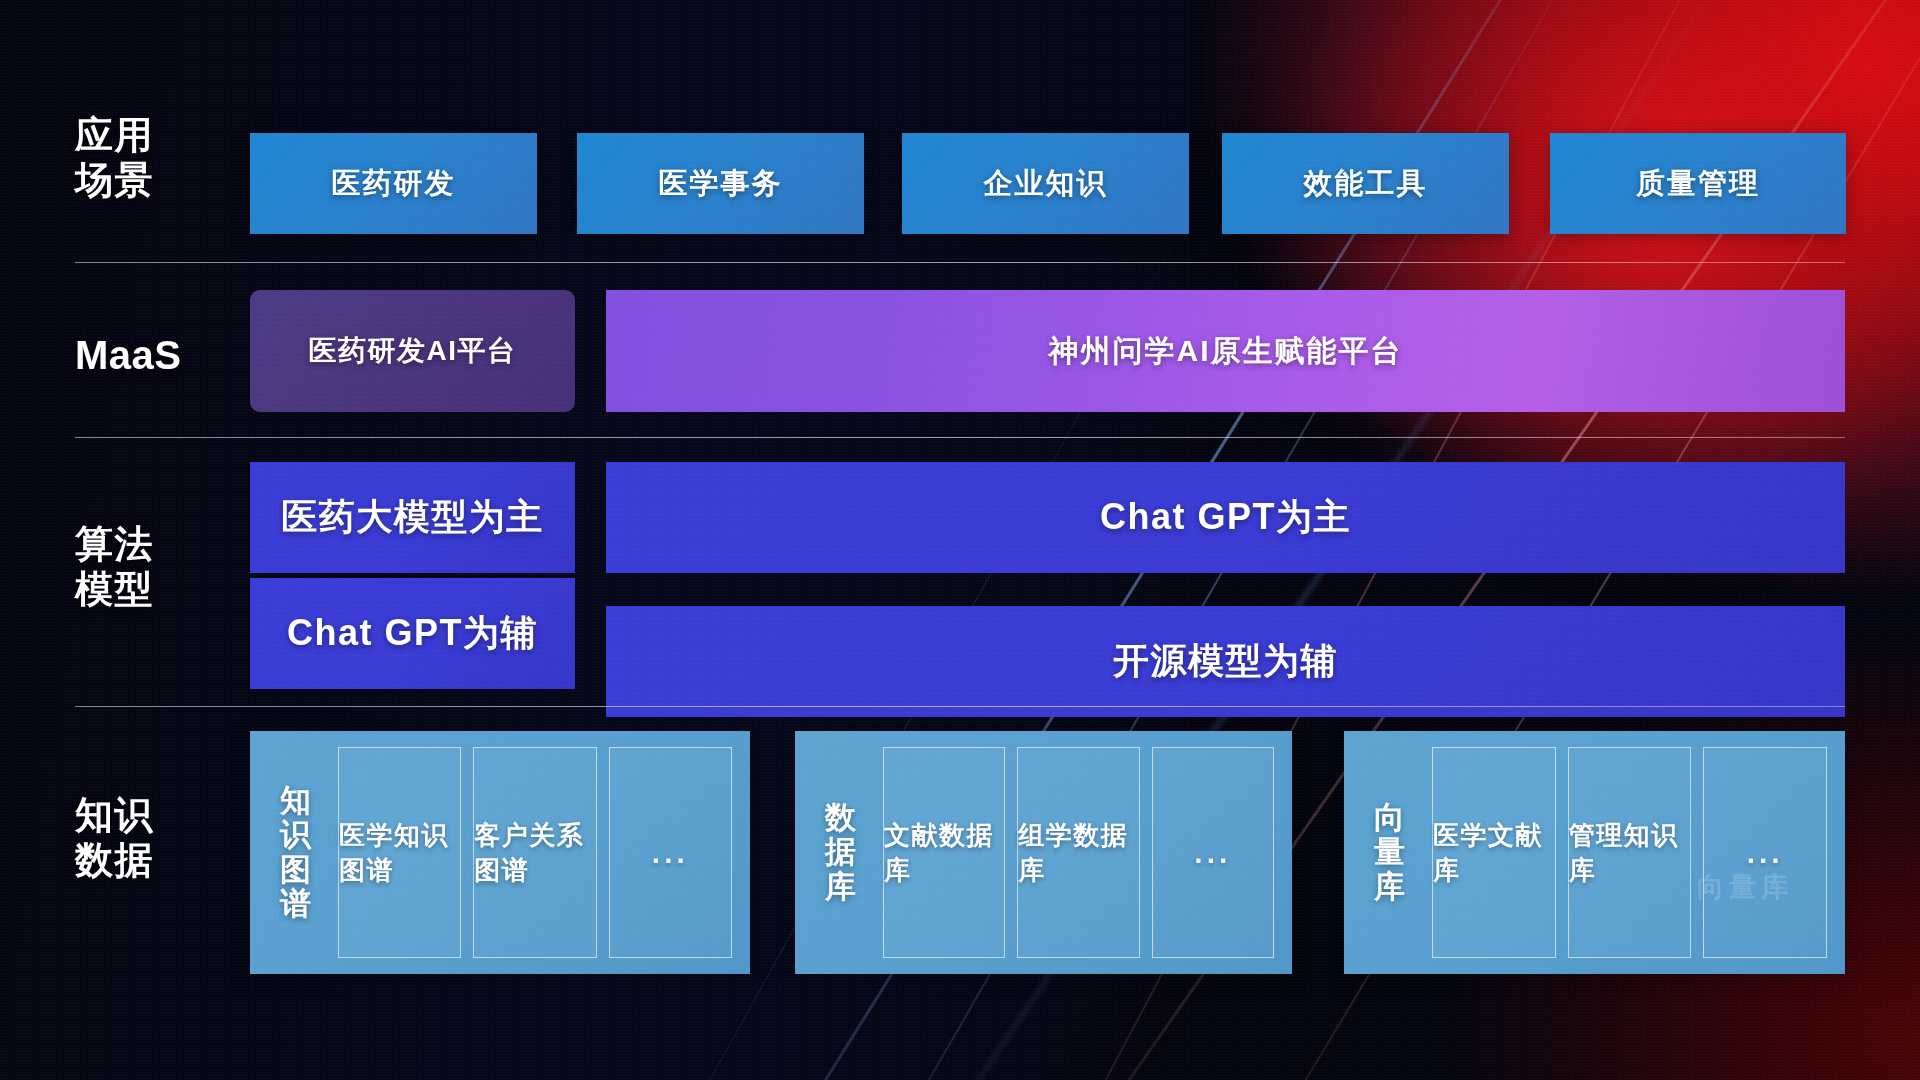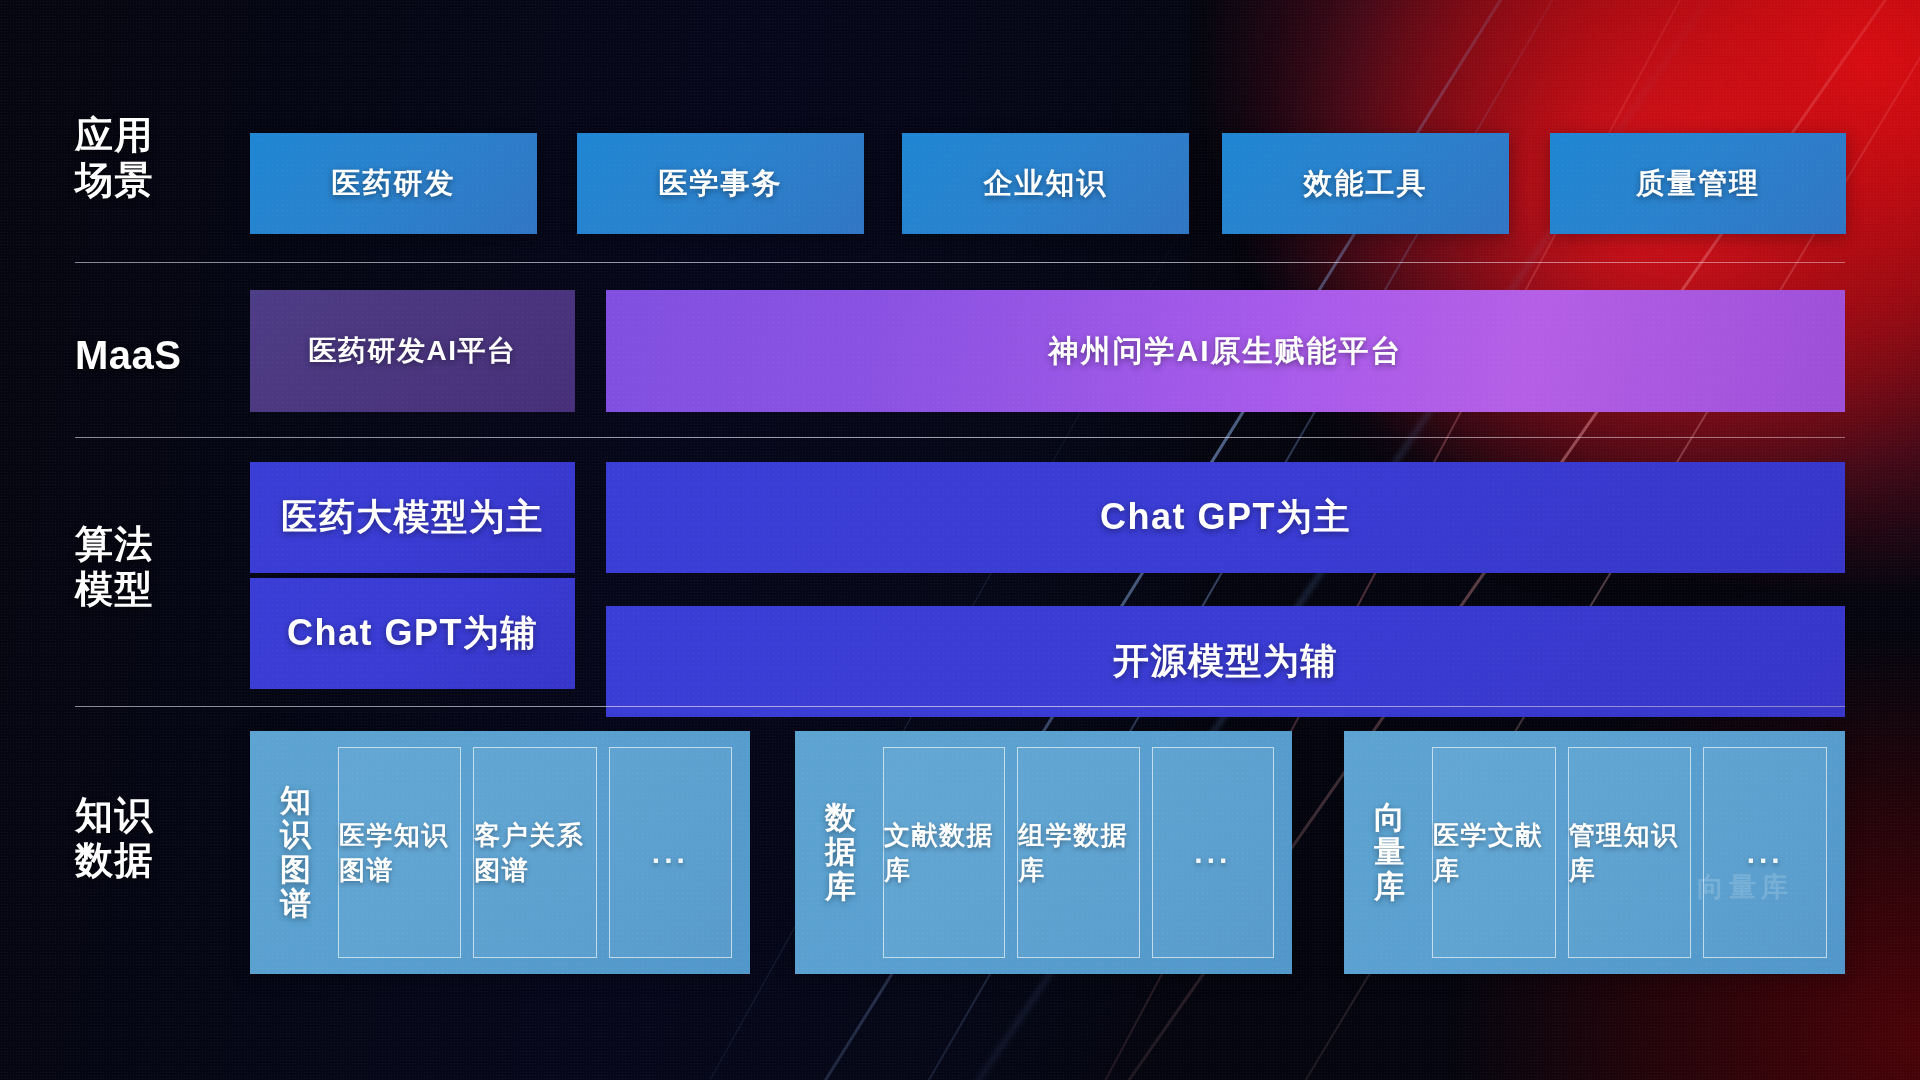--- a/index.html
+++ b/index.html
@@ -80,21 +80,21 @@
     top:133px; height:101px; width:287px;
     background:linear-gradient(135deg,#1f86d3 0%,#2a82cd 45%,#3176c4 100%);
     font-size:29px; letter-spacing:2px;
     box-shadow:0 3px 16px rgba(0,0,0,.30);
   }
 
   
   .maas-left {
     top:290px; left:250px; width:325px; height:122px;
     background:linear-gradient(135deg,#4d3d86 0%,#4a357e 55%,#473079 100%);
-    font-size:28px; letter-spacing:1.5px;
+    font-size:28px; letter-spacing:1.5px;border-radius:10px;
   }
   .maas-main {
     top:290px; left:606px; width:1239px; height:122px;
     background:linear-gradient(100deg,#8150e0 0%,#8a52e2 22%,#a95bea 56%,#b45fe6 74%,#9d4fd8 100%);
     font-size:30px; letter-spacing:2px;
   }
 
   
   .alg {
     background:linear-gradient(135deg,#3b3ed6 0%,#3a3cd4 50%,#3736c9 100%);

